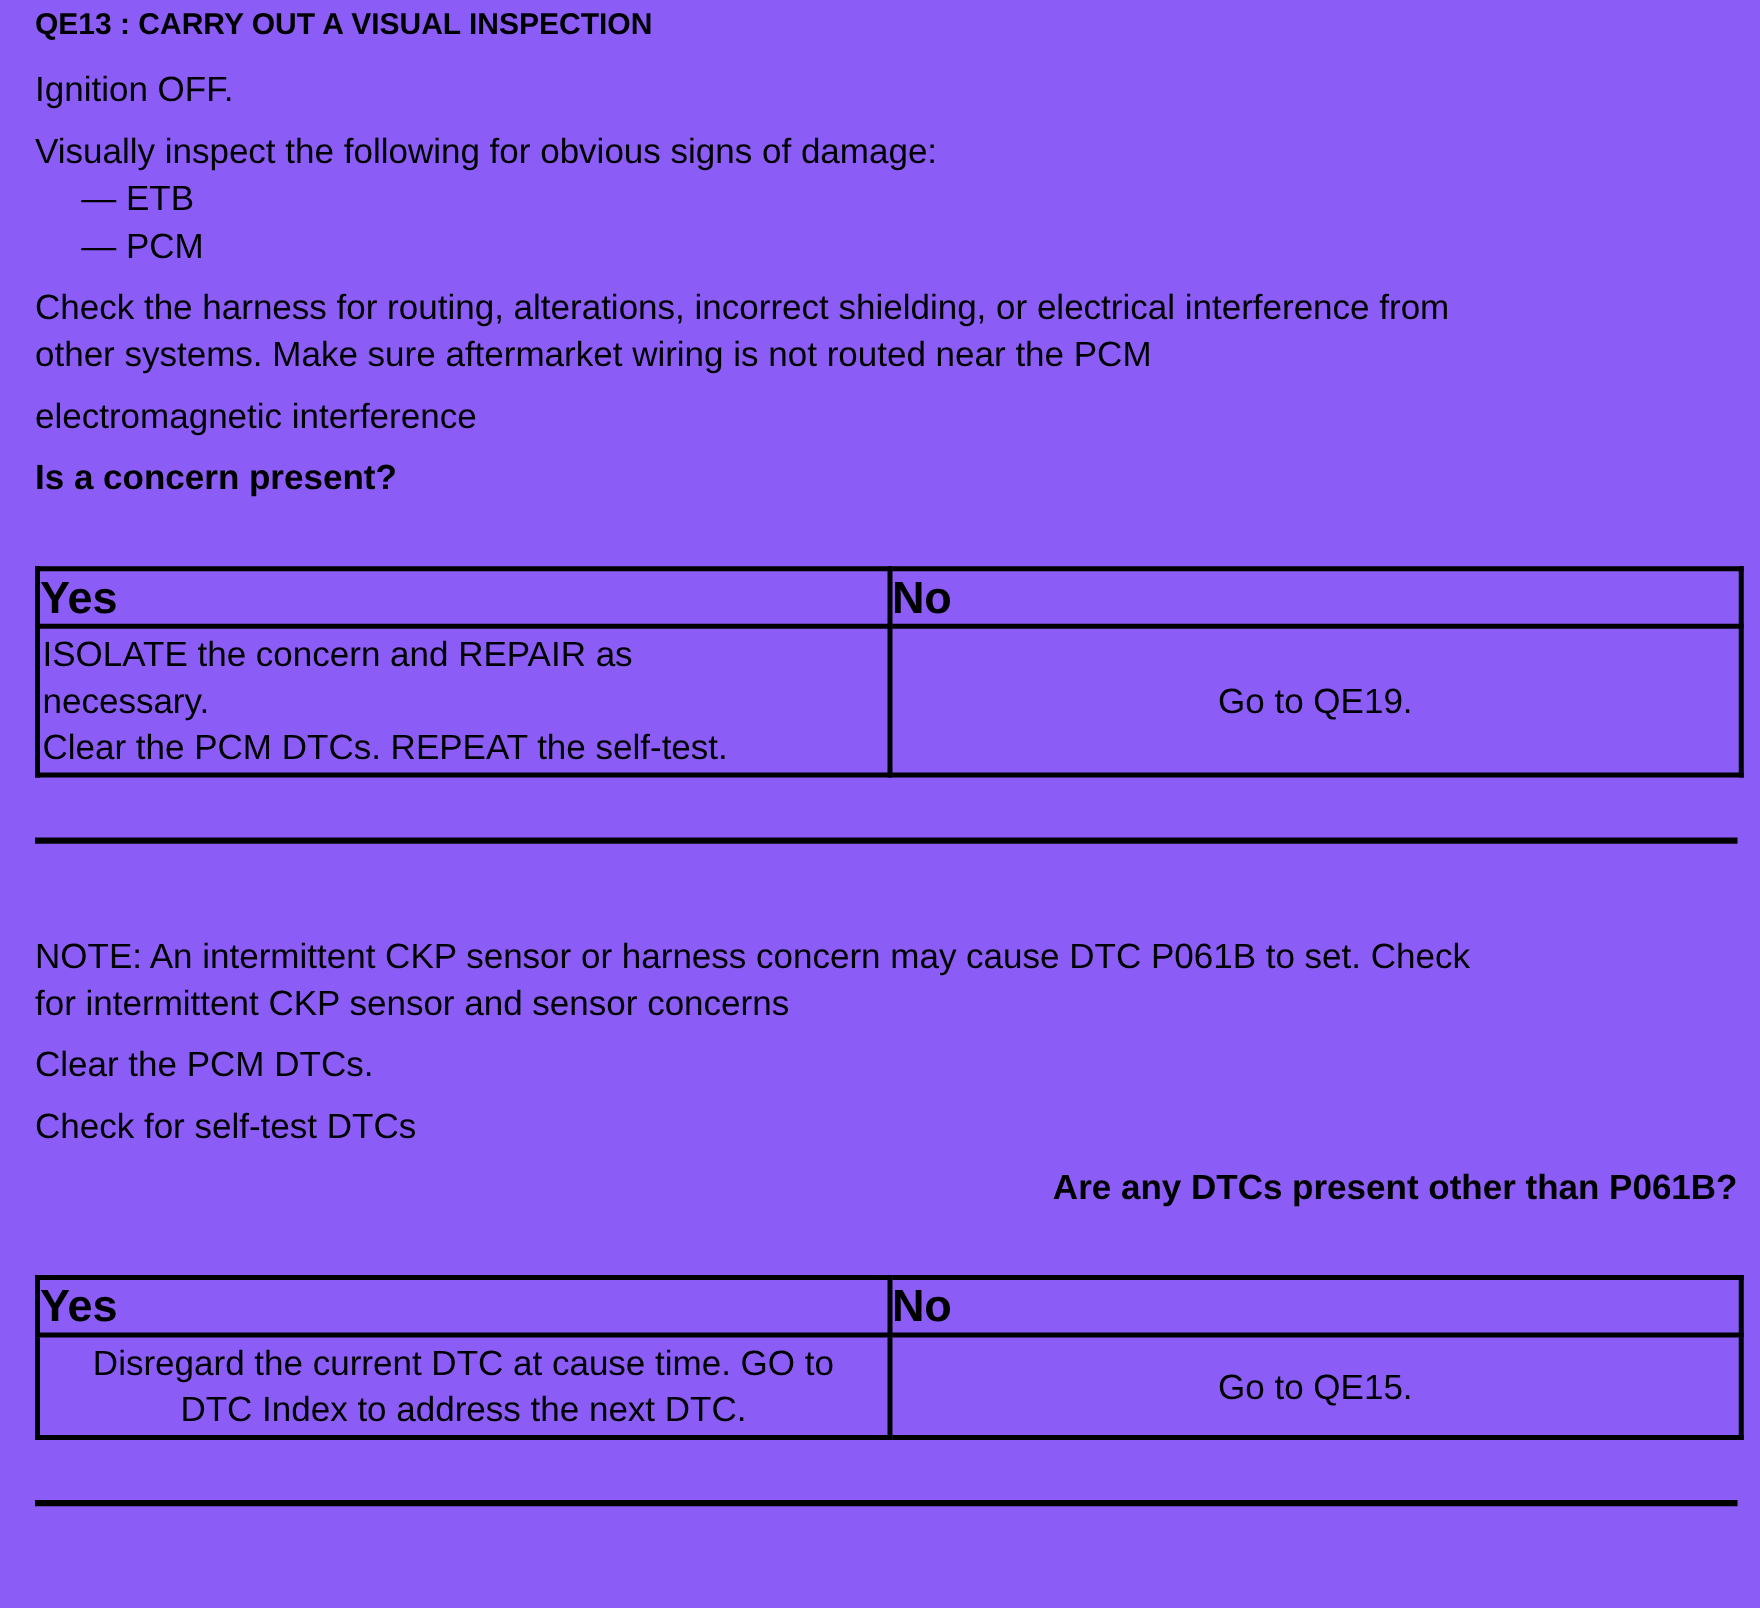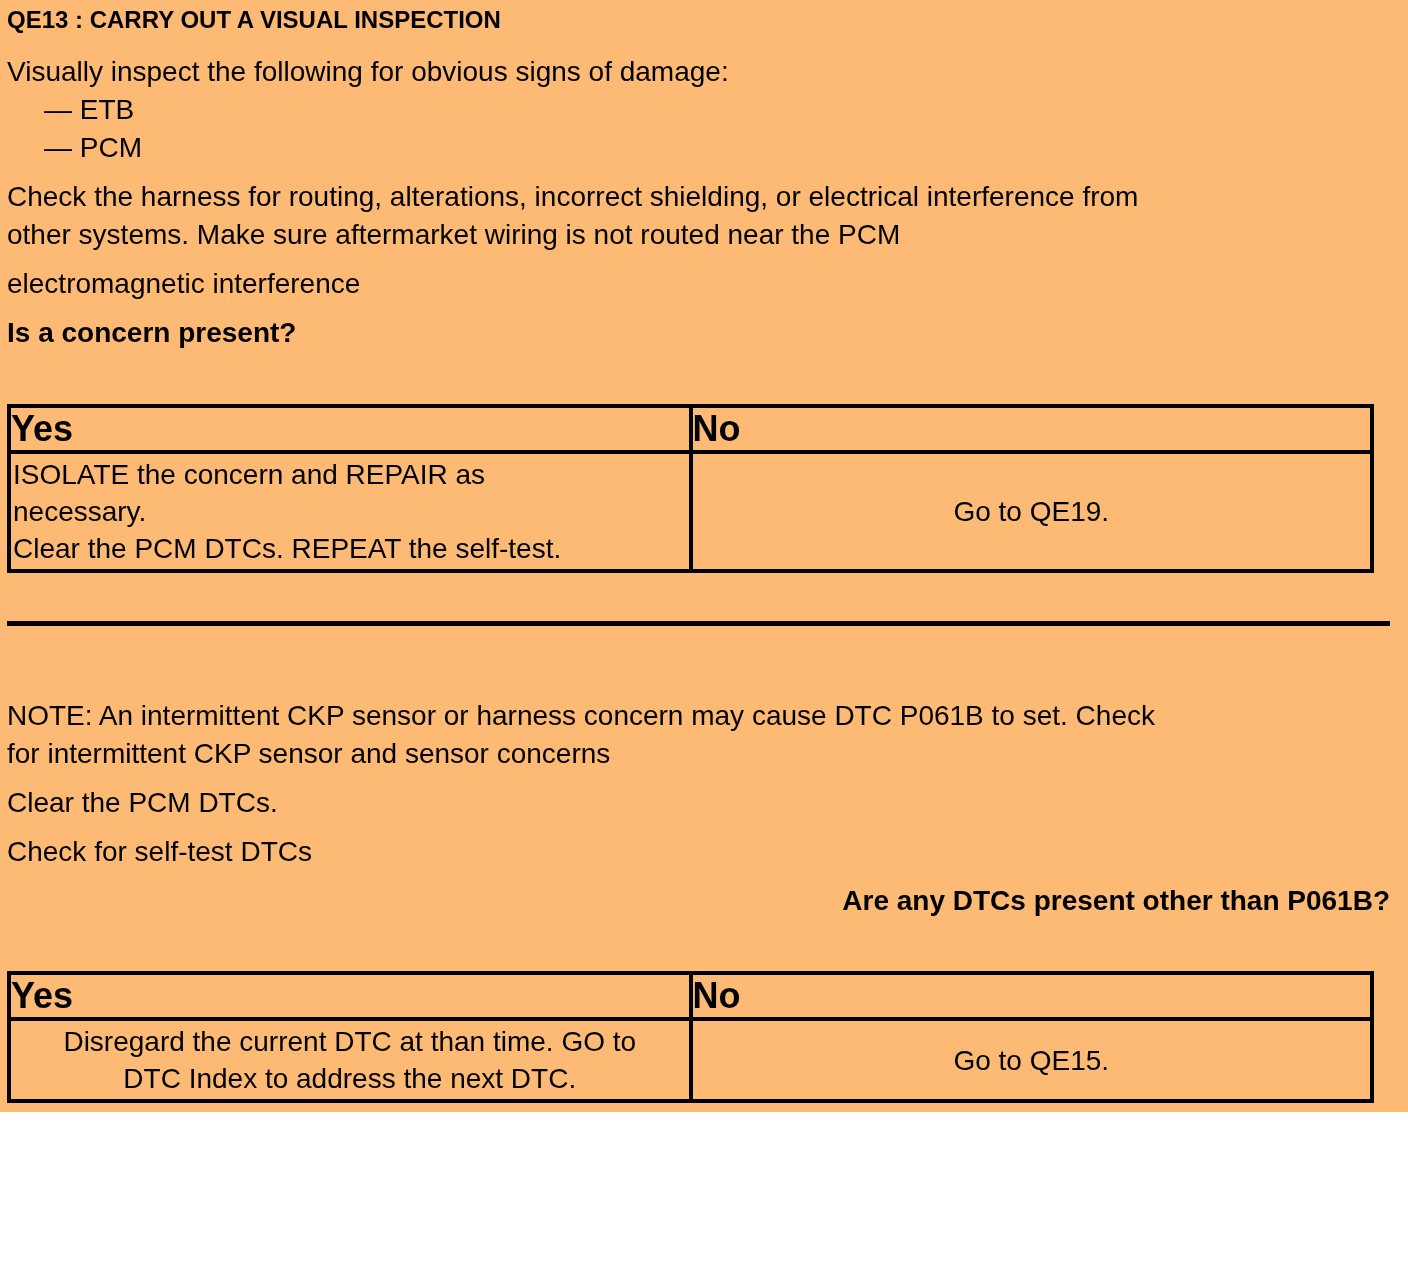--- a/index.html
+++ b/index.html
@@ -4,24 +4,24 @@
 <style>
   html, body {
     margin: 0;
     padding: 0;
     background: #ffffff;
     color: #000000;
     font-family: "Liberation Sans", sans-serif;
   }
   .page {
     width: 1408px;
-    height: 1112px;
+    height: 1286px;
     box-sizing: border-box;
-    padding: 6px 18px 0 7px;
-    background: #fdba74;
+    padding: 6px 18px 0 28px;
+    background: #8b5cf6;
     overflow: hidden;
   }
   .section-heading {
     font-size: 24px;
     line-height: 28px;
     font-weight: bold;
     white-space: pre;
     margin: 0 0 19px 0;
   }
   .line {
@@ -76,20 +76,21 @@
   .divider-last { margin: 0; }
 </style>
 </head>
 <body>
 
 <div class="page">
 
   <div>
     <div class="section-heading">QE13 : CARRY OUT A VISUAL INSPECTION</div>
 
+    <div class="line para">Ignition OFF.</div>
 
     <div class="line para-tight">Visually inspect the following for obvious signs of damage:</div>
 
     <div class="dash-list">
       <div class="line dash-item">— ETB</div>
       <div class="line dash-item">— PCM</div>
     </div>
 
     <div class="para">
       <div class="line">Check the harness for routing, alterations, incorrect shielding, or electrical interference from</div>
@@ -136,21 +137,21 @@
     <div class="question q2">Are any DTCs present other than P061B?</div>
 
     <table class="decision-table">
       <tbody>
           <tr>
         <th>Yes</th>
         <th>No</th>
       </tr>
       <tr>
         <td class="cell-center">
-          <div class="cell-line">Disregard the current DTC at than time. GO to</div>
+          <div class="cell-line">Disregard the current DTC at cause time. GO to</div>
           <div class="cell-line">DTC Index to address the next DTC.</div>
         </td>
         <td class="cell-center">Go to QE15.</td>
       </tr>
     </tbody>
       </table>
   </div>
 
   <div class="divider divider-last"></div>
 

